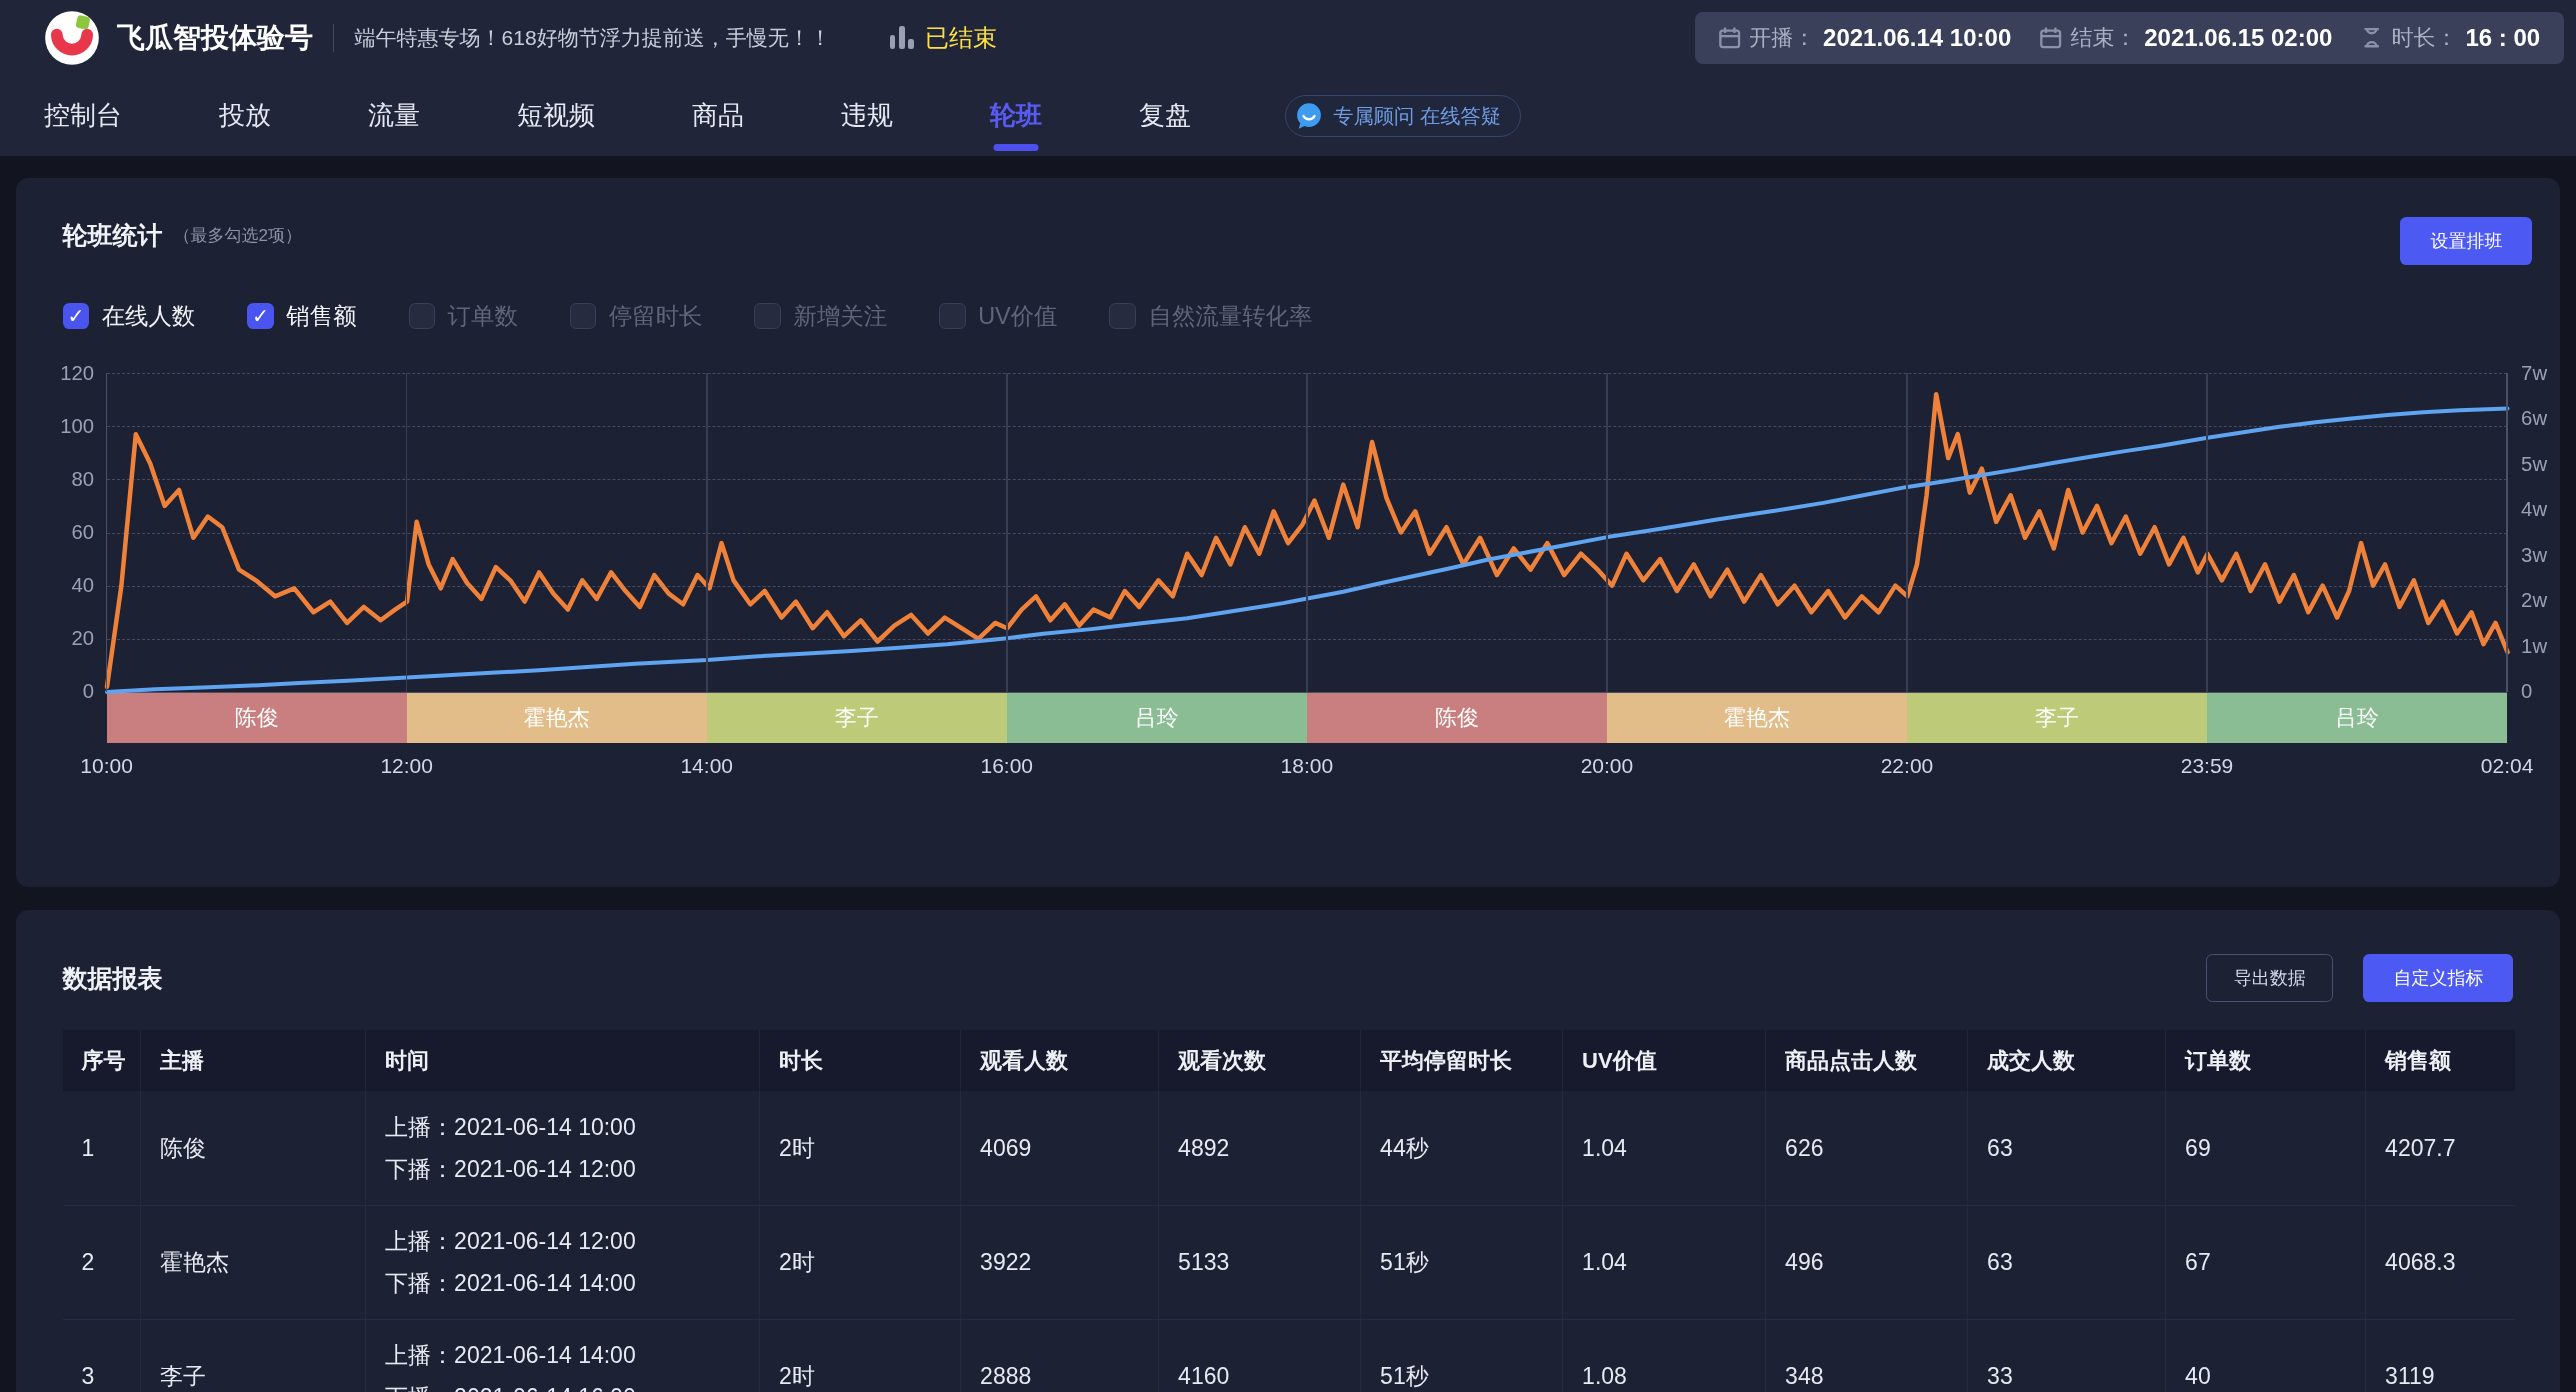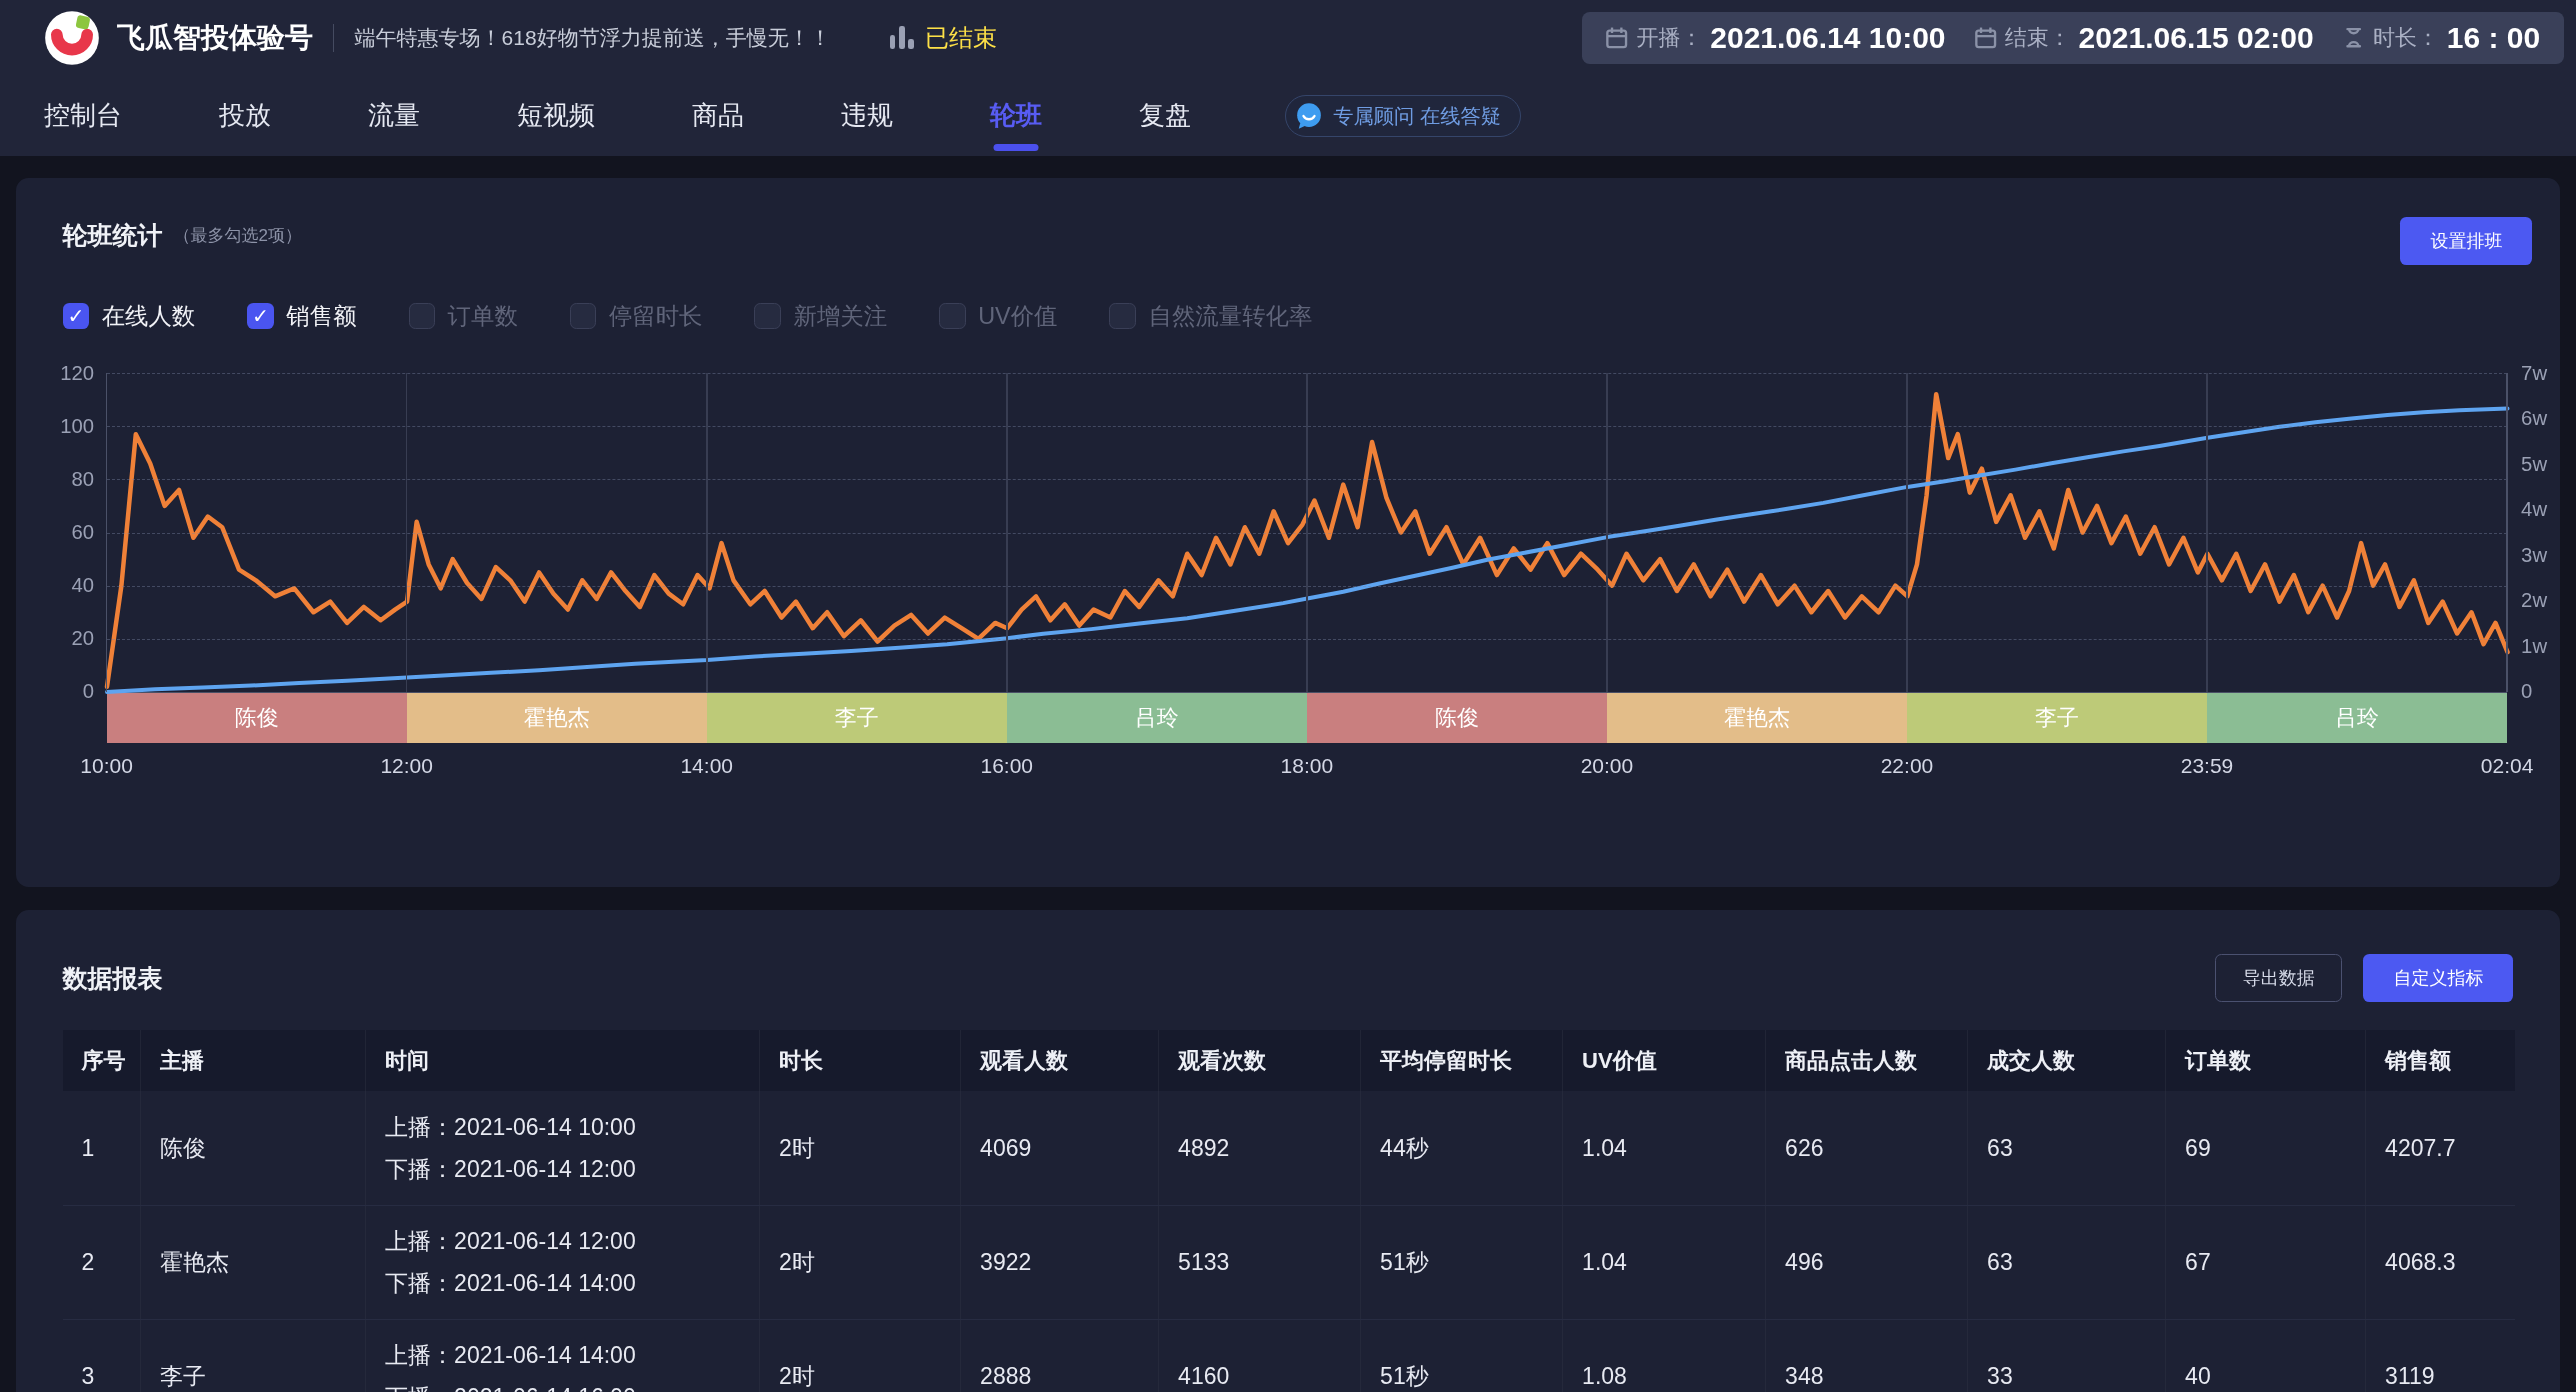--- a/index.html
+++ b/index.html
@@ -14,21 +14,21 @@
   .marquee { font-size:21px; color:#c9ceda; margin-left:20.3px; padding-left:20.3px;
     border-left:1.6px solid #454b61; white-space:nowrap; }
   .status-wrap { display:flex; align-items:center; margin-left:59px; }
   .bars-icon { display:inline-flex; align-items:flex-end; gap:3.9px; height:23.4px; margin-right:11px; }
   .bars-icon i { width:5.5px; background:#9aa0b4; border-radius:2.3px; display:block; }
   .bars-icon i:nth-child(1){height:14px} .bars-icon i:nth-child(2){height:23.4px} .bars-icon i:nth-child(3){height:10.2px}
   .status-text { font-size:24px; color:#fde047; }
   .date-pill { margin-left:auto; background:#3a4059; border-radius:7.8px; height:52px;
     display:flex; align-items:center; padding:0 23.4px; gap:11px; white-space:nowrap; }
   .date-pill .lbl { font-size:22px; color:#aab0c4; }
-  .date-pill .val { font-size:30px; color:#fff; font-weight:bold; }
+  .date-pill .val { font-size:24px; color:#fff; font-weight:bold; }
   .date-pill .seg { display:flex; align-items:center; gap:7.8px; }
   .date-pill .seg + .seg { margin-left:17px; }
   .pill-icon { width:23.4px; height:23.4px; flex:0 0 auto; }
 
   .navrow { height:81px; display:flex; align-items:center; padding:0 44px; position:relative; }
   .nav-tabs { display:flex; gap:97px; }
   .nav-tab { position:relative; font-size:26px; color:#e6e9f2; height:81px;
     display:flex; align-items:center; cursor:pointer; }
   .nav-tab.active { color:#585cf3; font-weight:bold; }
   .nav-tab .under { position:absolute; left:50%; transform:translateX(-50%); bottom:4.7px;
@@ -77,21 +77,21 @@
     display:flex; flex-direction:column; justify-content:space-between; align-items:flex-start; }
   .ytick { font-size:20.3px; color:#9ba1b5; line-height:25px; }
   .bands { display:flex; height:50px; }
   .band { flex:1 1 0; display:flex; align-items:center; justify-content:center;
     font-size:22px; color:#fff; }
   .x-row { position:relative; height:26.6px; margin-top:11px; }
   .xtick { position:absolute; transform:translateX(-50%); font-size:21px; color:#d4d8e6; white-space:nowrap; }
 
   
   .p2-titlerow { padding-top:44px; display:flex; align-items:center; }
-  .p2-buttons { margin-left:auto; display:flex; gap:21px; }
+  .p2-buttons { margin-left:auto; display:flex; gap:30px; }
   .data-table { width:2451px; margin-top:28px; border-collapse:collapse; table-layout:fixed; }
   .data-table th { background:#161a2c; height:61px; font-size:22px; font-weight:bold; color:#eef0f6;
     text-align:left; padding-left:19px; border-right:0.8px solid rgba(255,255,255,.05); }
   .data-table td { height:114px; font-size:23px; color:#e8eaf2; text-align:left; padding-left:19px;
     border-right:0.8px solid rgba(255,255,255,.04); border-bottom:0.8px solid #272c42; vertical-align:middle; }
   .data-table th:last-child, .data-table td:last-child { border-right:none; }
   .tcell-line + .tcell-line { margin-top:11px; }
 </style>
 </head>
 <body>

